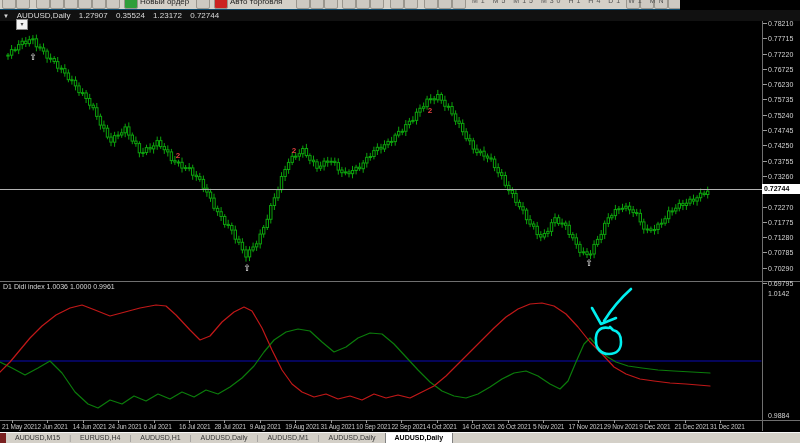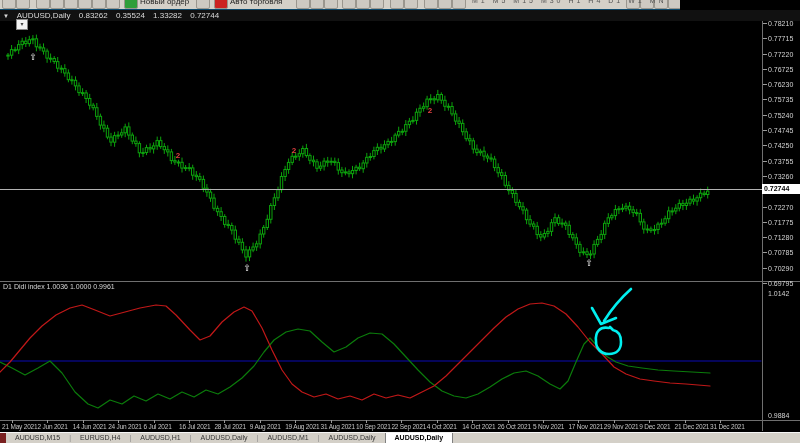--- a/index.html
+++ b/index.html
@@ -86,23 +86,23 @@
       <div class="tool-nub" style="left: 700px;"></div>
       <div class="tool-nub" style="left: 752px; background: rgb(46, 158, 58);"></div>
       <span class="tool-label" style="left: 140px;">Новый ордер</span>
       <span class="tool-label" style="left: 230px;">Авто торговля</span>
       <span class="tf-label" style="left: 472px;">M1 M5 M15 M30 H1 H4 D1 W1 MN</span>
     </div>
 
   <div id="title-bar">
     <span class="tb-part" style="margin-left:3px;font-size:6px;">▼</span>
     <span class="tb-part">AUDUSD,Daily</span>
-    <span class="tb-part">0.83262</span>
+    <span class="tb-part">1.27907</span>
     <span class="tb-part">0.35524</span>
-    <span class="tb-part">1.33282</span>
+    <span class="tb-part">1.23172</span>
     <span class="tb-part">0.72744</span>
   </div>
 
   <div id="oneclick">▾</div>
 
   <svg id="chart-svg" width="762" height="260">
       <path d="M8.0,32.0L8.0,38.8M11.6,24.0L11.6,37.9M15.1,25.8L15.1,31.3M18.7,19.2L18.7,33.1M22.2,16.8L22.2,28.2M25.8,16.1L25.8,26.0M29.3,14.8L29.3,25.6M32.9,14.1L32.9,23.2M36.4,13.6L36.4,30.3M40.0,22.7L40.0,29.8M43.5,22.4L43.5,33.6M47.1,27.6L47.1,41.8M50.6,32.5L50.6,41.6M54.2,35.1L54.2,42.9M57.7,36.0L57.7,51.1M61.3,44.2L61.3,52.2M64.8,43.2L64.8,55.7M68.4,48.4L68.4,61.3M71.9,54.7L71.9,63.6M75.5,55.3L75.5,69.4M79.0,61.4L79.0,74.9M82.6,67.2L82.6,75.0M86.1,69.0L86.1,82.0M89.7,72.9L89.7,88.5M93.2,81.9L93.2,89.4M96.8,82.0L96.8,98.9M100.4,92.6L100.4,108.7M103.9,99.6L103.9,111.2M107.5,103.9L107.5,118.3M111.0,111.9L111.0,125.2M114.6,110.8L114.6,125.8M118.1,110.3L118.1,118.2M121.7,107.6L121.7,116.8M125.2,102.7L125.2,116.2M128.8,101.4L128.8,118.6M132.3,111.5L132.3,123.2M135.9,115.5L135.9,125.8M139.4,120.3L139.4,136.3M143.0,126.9L143.0,136.0M146.5,123.7L146.5,134.1M150.1,122.3L150.1,131.7M153.6,121.4L153.6,132.6M157.2,115.6L157.2,128.8M160.7,115.6L160.7,127.9M164.3,122.1L164.3,132.9M167.8,124.4L167.8,135.5M171.4,127.9L171.4,143.1M174.9,135.0L174.9,143.9M178.5,138.7L178.5,145.6M182.0,136.6L182.0,151.5M185.6,144.0L185.6,150.0M189.2,142.1L189.2,150.3M192.7,143.7L192.7,158.8M196.3,150.0L196.3,159.8M199.8,151.9L199.8,160.8M203.4,154.5L203.4,171.1M206.9,163.1L206.9,175.8M210.5,167.8L210.5,180.9M214.0,172.7L214.0,189.8M217.6,184.6L217.6,194.9M221.1,186.1L221.1,200.0M224.7,193.2L224.7,206.7M228.2,198.8L228.2,207.5M231.8,201.6L231.8,213.5M235.3,204.6L235.3,222.6M238.9,214.8L238.9,224.1M242.4,217.2L242.4,232.4M246.0,224.9L246.0,240.6M249.5,225.3L249.5,240.1M253.1,221.6L253.1,231.2M256.6,219.7L256.6,229.9M260.2,208.5L260.2,227.5M263.7,204.0L263.7,216.7M267.3,193.6L267.3,209.0M270.8,182.0L270.8,202.5M274.4,172.3L274.4,189.0M278.0,165.6L278.0,180.0M281.5,151.2L281.5,171.8M285.1,144.8L285.1,160.0M288.6,137.5L288.6,152.8M292.2,131.2L292.2,144.1M295.7,131.7L295.7,138.9M299.3,128.2L299.3,139.8M302.8,124.6L302.8,136.7M306.4,122.9L306.4,136.7M309.9,132.4L309.9,143.2M313.5,134.6L313.5,145.4M317.0,138.0L317.0,150.8M320.6,140.7L320.6,150.0M324.1,136.8L324.1,149.5M327.7,135.9L327.7,145.8M331.2,136.5L331.2,144.4M334.8,136.6L334.8,144.8M338.3,137.3L338.3,153.6M341.9,145.9L341.9,156.0M345.4,146.4L345.4,154.3M349.0,148.3L349.0,156.4M352.5,144.9L352.5,157.3M356.1,143.8L356.1,153.4M359.6,141.7L359.6,150.0M363.2,139.0L363.2,151.8M366.8,131.9L366.8,146.6M370.3,131.9L370.3,139.7M373.9,125.7L373.9,138.4M377.4,122.3L377.4,134.0M381.0,122.8L381.0,132.5M384.5,119.3L384.5,131.0M388.1,117.5L388.1,127.1M391.6,115.9L391.6,125.1M395.2,111.8L395.2,124.7M398.7,105.7L398.7,116.5M402.3,107.7L402.3,114.2M405.8,99.1L405.8,115.0M409.4,96.9L409.4,107.4M412.9,95.2L412.9,102.6M416.5,87.4L416.5,103.6M420.0,83.5L420.0,95.8M423.6,81.5L423.6,90.6M427.1,74.8L427.1,88.7M430.7,73.2L430.7,82.6M434.2,75.0L434.2,83.2M437.8,68.9L437.8,81.7M441.3,71.3L441.3,82.8M444.9,74.7L444.9,89.9M448.4,82.3L448.4,89.6M452.0,81.1L452.0,95.2M455.6,89.4L455.6,104.0M459.1,96.0L459.1,107.1M462.7,98.4L462.7,114.5M466.2,107.2L466.2,120.3M469.8,113.3L469.8,124.1M473.3,116.8L473.3,132.6M476.9,123.5L476.9,134.8M480.4,127.8L480.4,134.8M484.0,125.5L484.0,139.6M487.5,132.5L487.5,141.3M491.1,132.5L491.1,140.8M494.6,134.9L494.6,150.2M498.2,142.3L498.2,156.3M501.7,148.0L501.7,158.5M505.3,150.7L505.3,166.6M508.8,160.2L508.8,173.6M512.4,166.2L512.4,177.1M515.9,168.0L515.9,185.0M519.5,178.6L519.5,188.5M523.0,181.1L523.0,193.4M526.6,186.9L526.6,203.2M530.1,194.1L530.1,206.1M533.7,200.2L533.7,208.6M537.2,200.9L537.2,218.1M540.8,210.2L540.8,220.2M544.4,208.3L544.4,218.5M547.9,206.5L547.9,216.2M551.5,198.0L551.5,215.1M555.0,192.4L555.0,205.6M558.6,193.6L558.6,204.9M562.1,197.6L562.1,206.7M565.7,199.6L565.7,208.9M569.2,199.7L569.2,217.0M572.8,211.1L572.8,219.7M576.3,212.3L576.3,227.8M579.9,220.3L579.9,235.8M583.4,226.4L583.4,234.3M587.0,227.1L587.0,237.0M590.5,229.1L590.5,238.2M594.1,219.3L594.1,237.2M597.6,214.9L597.6,225.8M601.2,209.0L601.2,222.2M604.7,199.5L604.7,218.1M608.3,192.2L608.3,206.1M611.8,192.4L611.8,199.3M615.4,183.9L615.4,198.8M618.9,185.0L618.9,193.1M622.5,182.8L622.5,191.1M626.0,181.9L626.0,190.3M629.6,181.0L629.6,193.3M633.2,185.0L633.2,196.0M636.7,187.9L636.7,195.2M640.3,188.2L640.3,204.4M643.8,197.7L643.8,212.7M647.4,203.5L647.4,212.2M650.9,205.5L650.9,211.9M654.5,203.9L654.5,213.6M658.0,200.8L658.0,213.1M661.6,197.6L661.6,206.8M665.1,194.7L665.1,204.8M668.7,185.6L668.7,202.0M672.2,186.4L672.2,194.6M675.8,183.2L675.8,193.2M679.3,178.4L679.3,190.4M682.9,178.9L682.9,189.1M686.4,177.8L686.4,188.9M690.0,175.2L690.0,184.9M693.5,173.6L693.5,183.7M697.1,174.3L697.1,184.7M700.6,167.6L700.6,180.6M704.2,169.6L704.2,175.7M707.7,165.6L707.7,177.5" stroke="#0ca30c" stroke-width="1" fill="none"></path>
       <g>
         <rect x="6.8" y="34.1" width="2.4" height="1.0" fill="#000" stroke="#0ca30c" stroke-width="1"></rect>
         <rect x="10.4" y="28.6" width="2.4" height="5.6" fill="#000" stroke="#0ca30c" stroke-width="1"></rect>

